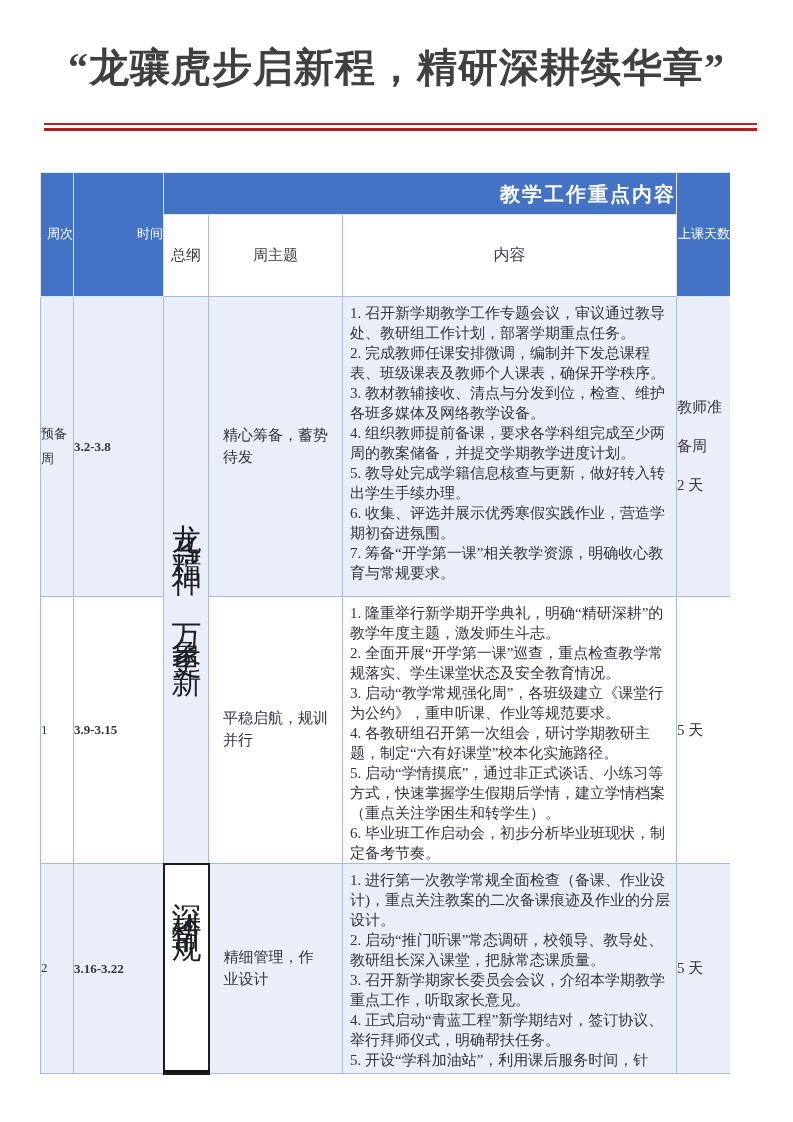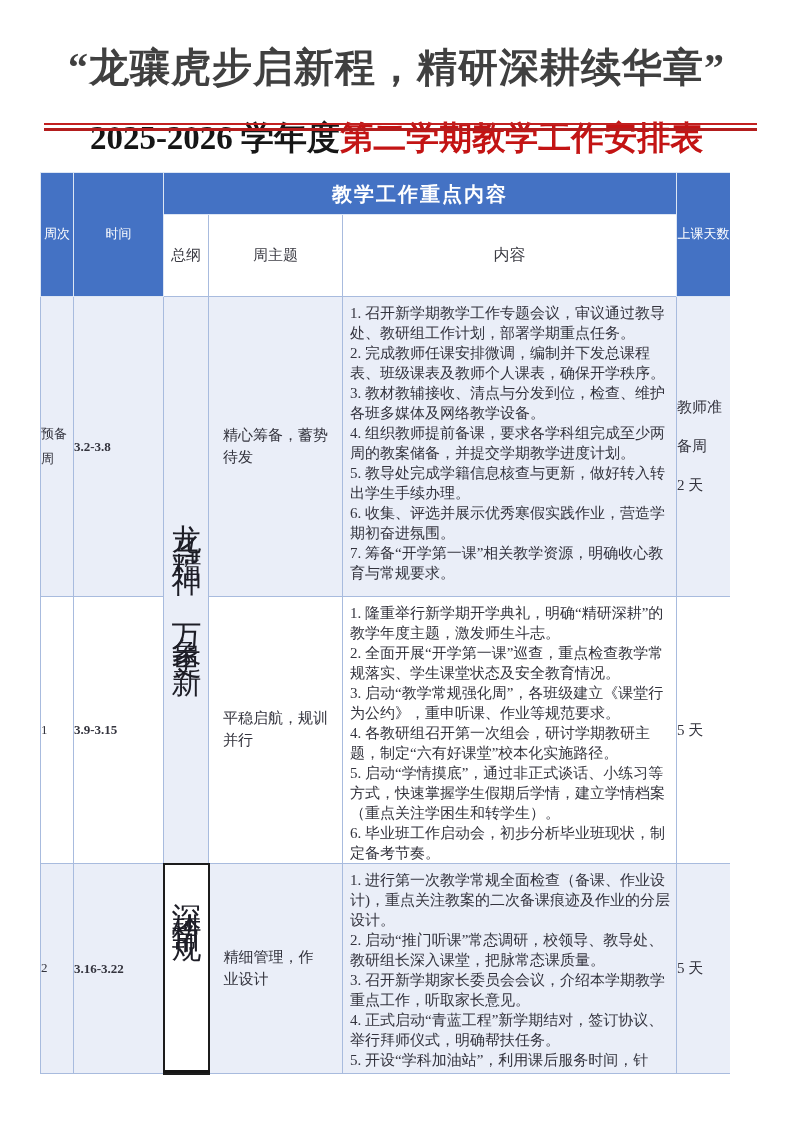--- a/index.html
+++ b/index.html
@@ -20,21 +20,21 @@
   .strike-b{position:absolute;left:44px;top:128px;width:713px;height:3px;background:#b31d1d;}
   .tablewrap{position:absolute;left:40px;top:172px;width:690px;height:903px;overflow:hidden;}
   table{border-collapse:collapse;table-layout:fixed;width:690px;}
   th,td{border:1px solid #a8bbde;font-weight:normal;padding:0;overflow:hidden;}
   tr.h1{height:42px;}
   tr.h2{height:82px;}
   tr.r1{height:300px;}
   tr.r2{height:267px;}
   tr.r3{height:210px;}
   .bh{background:#4472c4;color:#ffffff;border:1px solid #dde6f4;
-      font-size:13px;text-align:center;line-height:1.6;}
+      font-size:13px;text-align:right;line-height:1.6;}
   .bh-main{font-size:20px;font-weight:700;letter-spacing:2px;}
   .wh{background:#fff;color:#3c3c44;font-size:15px;text-align:center;}
   .wh-outline{line-height:2.3;}
   .band{background:#eaeef8;}
   td{color:#33333d;text-align:left;vertical-align:middle;}
   .week-cell{font-size:13px;line-height:1.9;}
   .time-cell{font-size:13px;white-space:nowrap;font-weight:bold;}
   .theme-cell{font-size:15px;line-height:1.45;padding:8px 14px;}
   .content-cell{
     text-align:left;vertical-align:top;font-size:15px;line-height:20px;
@@ -52,21 +52,20 @@
   .outline-cut .vert{letter-spacing:10px;}
   .blackline{position:absolute;left:163px;top:1070px;width:47px;height:3px;background:#161616;}
 </style>
 </head>
 <body>
 
 <div id="page">
 
   <div class="title">“龙骧虎步启新程，精研深耕续华章”</div>
 
-  <div class="subtitle"><span>2025-2026 学年度</span><span class="red">第二学期教学工作安排表</span></div>
 
   <div class="strike-a"></div>
   <div class="strike-b"></div>
 
   <div class="tablewrap">
     <table>
       <colgroup>
         <col style="width:33px">
           <col style="width:90px">
           <col style="width:45px">

